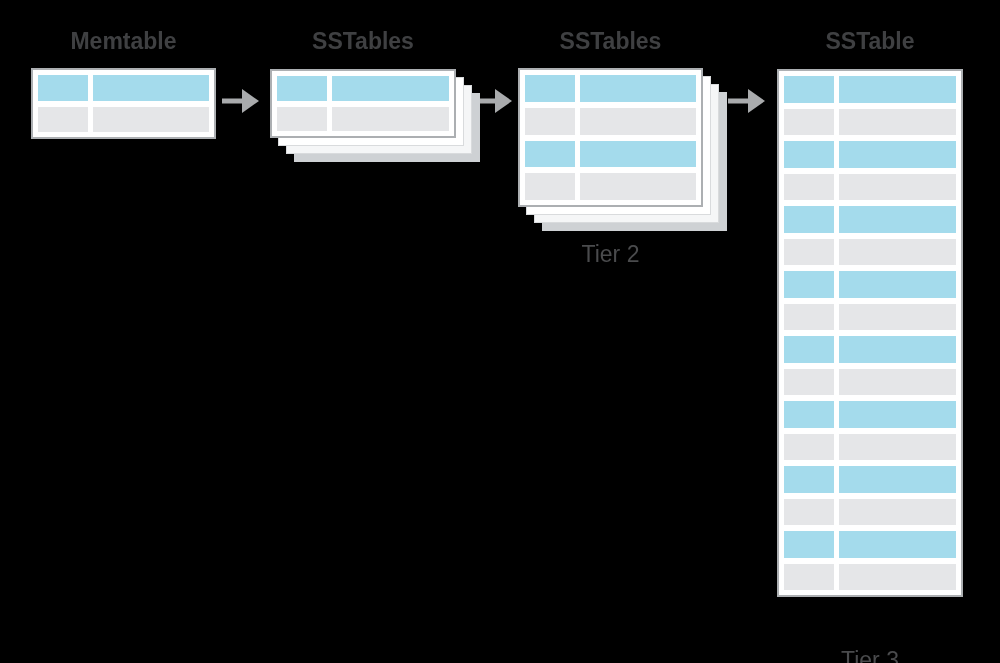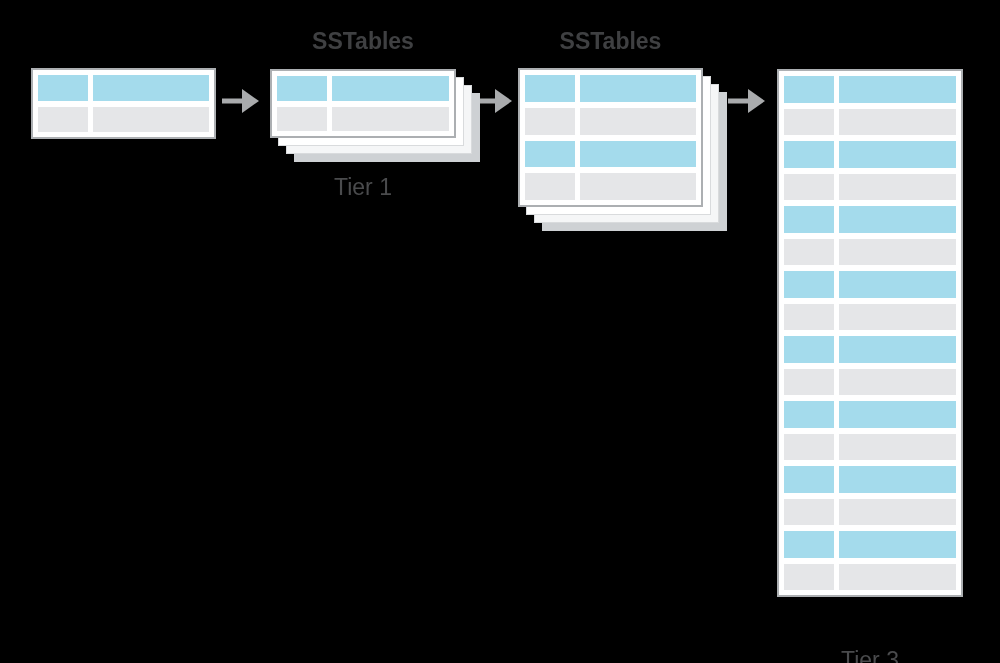--- a/index.html
+++ b/index.html
@@ -81,20 +81,21 @@
   .arrow { position: absolute; }
   #arrow-1 { left: 222px; top: 88px; }
   #arrow-2 { left: 475px; top: 88px; }
   #arrow-3 { left: 728px; top: 88px; }
 </style>
 </head>
 <body>
 
 <div class="canvas">
 
+  <div class="stage-title" id="title-memtable">Memtable</div>
   <div class="sstable" id="table-memtable">
       <div class="trow">
         <div class="cell cell-left blue"></div>
         <div class="cell cell-right blue"></div>
       </div>
       <div class="trow">
         <div class="cell cell-left gray"></div>
         <div class="cell cell-right gray"></div>
       </div>
     </div>
@@ -113,21 +114,20 @@
         <div class="trow">
           <div class="cell cell-left blue"></div>
           <div class="cell cell-right blue"></div>
         </div>
         <div class="trow">
           <div class="cell cell-left gray"></div>
           <div class="cell cell-right gray"></div>
         </div>
       </div>
   </div>
-  <div class="tier-label" id="label-tier1">Tier 1</div>
 
   <svg class="arrow" id="arrow-2" width="37" height="26" viewBox="0 0 37 26">
     <rect x="0" y="10.5" width="21" height="5" class="arrow-fill" fill="#A9ABAD"></rect>
     <polygon points="20,1 37,13 20,25" class="arrow-fill" fill="#A9ABAD"></polygon>
   </svg>
 
   <div class="stage-title" id="title-tier2">SSTables</div>
   <div class="stack" id="stack-tier2">
     <div class="sheet sheet-shadow"></div>
     <div class="sheet sheet-2"></div>
@@ -144,26 +144,28 @@
         <div class="trow">
           <div class="cell cell-left blue"></div>
           <div class="cell cell-right blue"></div>
         </div>
         <div class="trow">
           <div class="cell cell-left gray"></div>
           <div class="cell cell-right gray"></div>
         </div>
       </div>
   </div>
+  <div class="tier-label" id="label-tier2">Tier 2</div>
 
   <svg class="arrow" id="arrow-3" width="37" height="26" viewBox="0 0 37 26">
     <rect x="0" y="10.5" width="21" height="5" class="arrow-fill" fill="#A9ABAD"></rect>
     <polygon points="20,1 37,13 20,25" class="arrow-fill" fill="#A9ABAD"></polygon>
   </svg>
 
+  <div class="stage-title" id="title-tier3">SSTable</div>
   <div class="sstable" id="table-tier3">
       <div class="trow">
         <div class="cell cell-left blue"></div>
         <div class="cell cell-right blue"></div>
       </div>
       <div class="trow">
         <div class="cell cell-left gray"></div>
         <div class="cell cell-right gray"></div>
       </div>
       <div class="trow">

